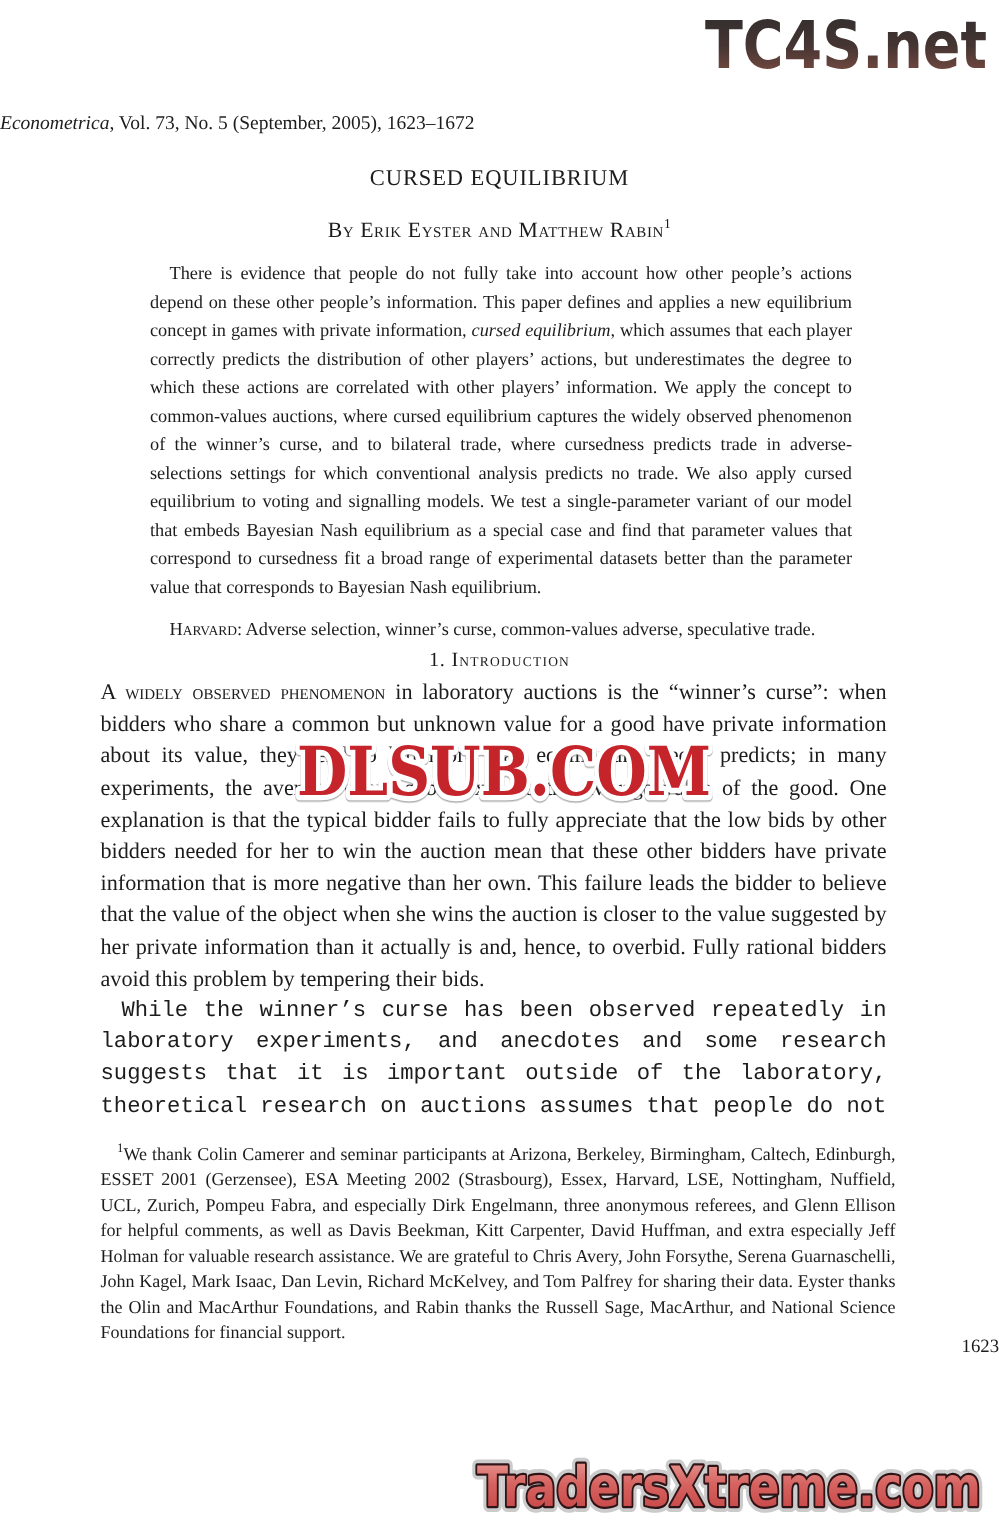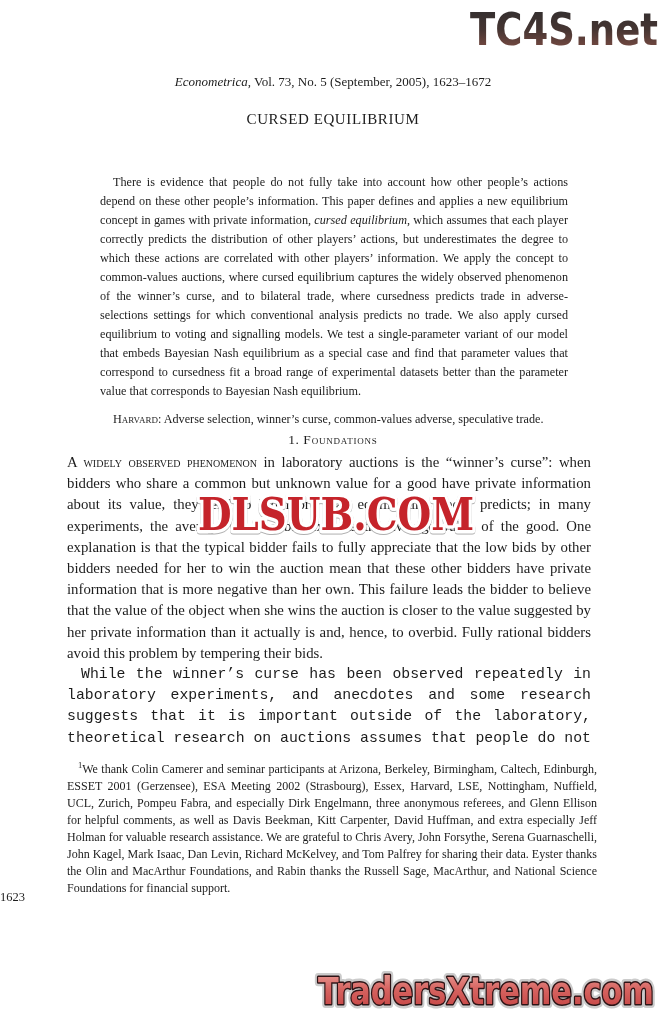--- a/index.html
+++ b/index.html
@@ -7,21 +7,21 @@
     position:relative;
     width:666px;height:1024px;
     background:#ffffff;
     margin:0 auto;
     font-family:"Liberation Serif", serif;
     color:#1c1c1c;
     overflow:hidden;
   }
   .journal-line{
     position:absolute;top:74px;left:0;width:100%;
-    text-align:center;font-size:13px;
+    text-align:left;font-size:13px;
   }
   .journal-line .jname{font-style:italic;}
   .article-title{
     position:absolute;top:111px;left:0;width:100%;
     text-align:center;font-size:15px;font-weight:normal;
     letter-spacing:0.6px;margin:0;
   }
   .byline{
     position:absolute;top:146px;left:0;width:100%;
     text-align:center;font-size:14.5px;
@@ -48,21 +48,21 @@
   .body-text p.indent{text-indent:14px;font-family:Liberation Mono, monospace;}
   .footnote{
     position:absolute;top:761px;left:67px;width:530px;
     font-size:12px;line-height:17px;text-align:justify;
     text-indent:11px;
     font-family:Liberation Serif, serif;
   }
   .footnote sup{font-size:8.5px;vertical-align:super;line-height:0;}
   .page-number{
     position:absolute;top:890px;left:0;width:100%;
-    text-align:left;font-size:12.5px;
+    text-align:right;font-size:12.5px;
   }
   
   .wm-top{position:absolute;top:2px;left:466px;width:198px;height:56px;filter:blur(0.3px);}
   .wm-mid{position:absolute;top:486px;left:190px;width:292px;height:62px;
           filter:drop-shadow(0 1.5px 0.5px rgba(110,110,110,0.55));}
   .wm-bottom{position:absolute;top:966px;left:308px;width:356px;height:52px;}
   svg text{font-weight:bold;}
   .wm-mid text{
     font-family:"DejaVu Serif", serif;font-size:45px;
     paint-order:stroke;stroke:#ffffff;stroke-width:7px;stroke-linejoin:round;
@@ -89,29 +89,32 @@
     </defs>
     <text x="4" y="43" fill="url(#gradTop)" textLength="188" lengthAdjust="spacingAndGlyphs">TC4S.net</text>
   </svg>
 
   <div class="journal-line">
     <span class="jname">Econometrica</span><span>, Vol. 73, No. 5 (September, 2005), 1623–1672</span>
   </div>
 
   <h1 class="article-title">CURSED EQUILIBRIUM</h1>
 
+  <div class="byline">
+    <span>By Erik Eyster and Matthew Rabin</span><sup>1</sup>
+  </div>
 
   <div class="abstract-block">
     <p><span>There is evidence that people do not fully take into account how other people’s actions depend on these other people’s information. This paper defines and applies a new equilibrium concept in games with private information, </span><em>cursed equilibrium</em><span>, which assumes that each player correctly predicts the distribution of other players’ actions, but underestimates the degree to which these actions are correlated with other players’ information. We apply the concept to common-values auctions, where cursed equilibrium captures the widely observed phenomenon of the winner’s curse, and to bilateral trade, where cursedness predicts trade in adverse-selections settings for which conventional analysis predicts no trade. We also apply cursed equilibrium to voting and signalling models. We test a single-parameter variant of our model that embeds Bayesian Nash equilibrium as a special case and find that parameter values that correspond to cursedness fit a broad range of experimental datasets better than the parameter value that corresponds to Bayesian Nash equilibrium.</span></p>
     <p class="keywords"><span class="sc">Harvard</span><span>: Adverse selection, winner’s curse, common-values adverse, speculative trade.</span></p>
   </div>
 
   <div class="section-heading">
     <span>1.</span>
-    <span class="sc">Foundations</span>
+    <span class="sc">Introduction</span>
   </div>
 
   <div class="body-text">
     <p><span class="sc">A widely observed phenomenon</span><span> in laboratory auctions is the “winner’s curse”: when bidders who share a common but unknown value for a good have private information about its value, they tend to bid more than equilibrium theory predicts; in many experiments, the average winning bid exceeds the average value of the good. One explanation is that the typical bidder fails to fully appreciate that the low bids by other bidders needed for her to win the auction mean that these other bidders have private information that is more negative than her own. This failure leads the bidder to believe that the value of the object when she wins the auction is closer to the value suggested by her private information than it actually is and, hence, to overbid. Fully rational bidders avoid this problem by tempering their bids.</span></p>
     <p class="indent">While the winner’s curse has been observed repeatedly in laboratory experiments, and anecdotes and some research suggests that it is important outside of the laboratory, theoretical research on auctions assumes that people do not</p>
   </div>
 
   <svg class="wm-mid" viewBox="0 0 292 62">
     <text x="8" y="44" fill="#c5242b" textLength="276" lengthAdjust="spacingAndGlyphs">DLSUB.COM</text>
   </svg>

